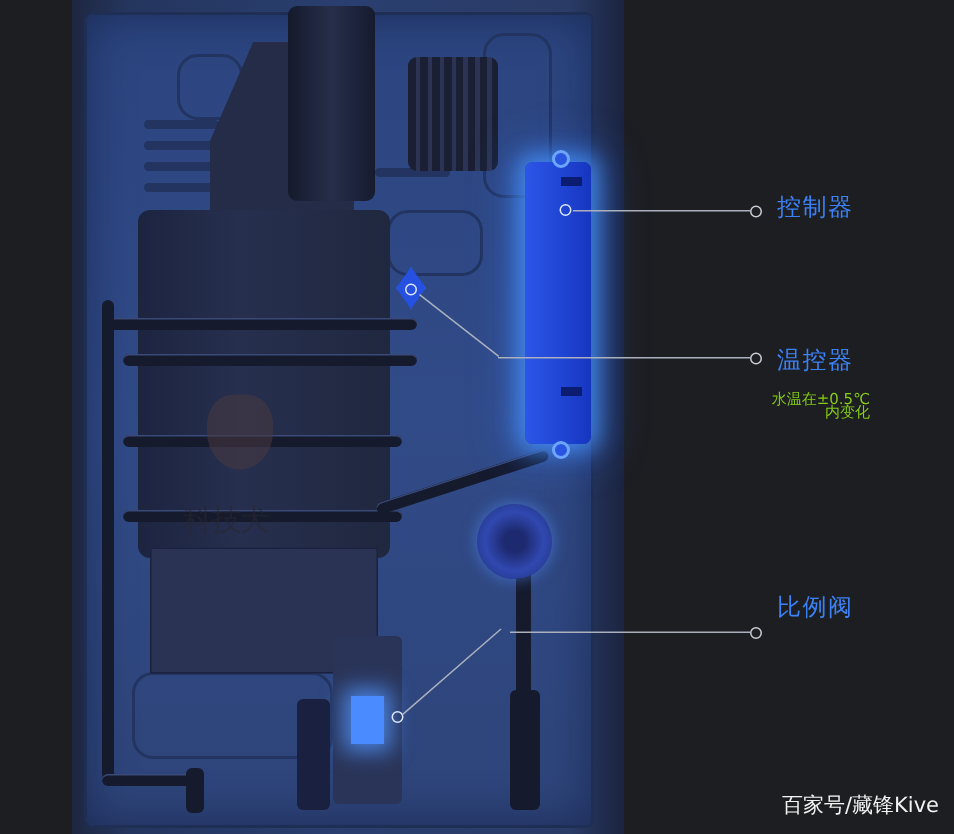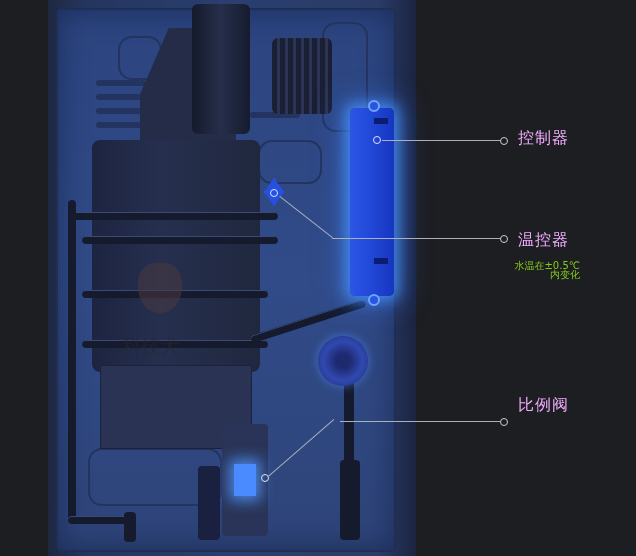--- a/index.html
+++ b/index.html
@@ -19,21 +19,21 @@
   .controller{position:absolute;left:350px;top:108px;width:44px;height:188px;background:linear-gradient(90deg,#2d56e6,#2248d8 45%,#1636c0);border-radius:5px;box-shadow:0 0 14px 5px rgba(70,150,255,.75),0 0 28px 10px rgba(60,120,255,.35);}
   .controller .notch{position:absolute;right:6px;width:14px;height:6px;background:#0c1c70;}
   .controller .tab{position:absolute;left:18px;width:8px;height:8px;border-radius:50%;background:#2a55e0;border:2px solid #6ea6ff;}
   .sensor{position:absolute;left:264px;top:178px;width:20px;height:28px;background:#2550e0;clip-path:polygon(50% 0,100% 50%,50% 100%,0 50%);box-shadow:0 0 8px #5fa0ff;}
   .pump{position:absolute;left:318px;top:336px;width:50px;height:50px;border-radius:50%;background:radial-gradient(circle,#1e2a70 20%,#3048b0 55%,#1f2f78 100%);box-shadow:0 0 10px rgba(80,140,255,.6);}
   .valve{position:absolute;left:222px;top:424px;width:46px;height:112px;background:#2a3458;border-radius:4px;}
   .valve-glow{position:absolute;left:234px;top:464px;width:22px;height:32px;background:#4a8cff;box-shadow:0 0 14px 5px rgba(80,150,255,.8);}
   .leader{position:absolute;height:1px;background:#aab0bd;transform-origin:0 0;}
   .dot{position:absolute;width:6px;height:6px;border:1.5px solid #c9ced8;border-radius:50%;background:#1d1e22;}
   .dot.inside{background:transparent;border-color:#dfe6ff;}
-  .label{position:absolute;color:#f0abfc;font-size:16px;letter-spacing:1px;}
+  .label{position:absolute;color:#3b82f6;font-size:16px;letter-spacing:1px;}
   .sub{position:absolute;color:#84cc16;font-size:10px;text-align:right;}
   .watermark{position:absolute;left:120px;top:255px;width:80px;height:110px;opacity:.55;}
   .watermark .ears{position:absolute;left:18px;top:8px;width:44px;height:50px;background:#4a3a40;border-radius:40% 40% 50% 50%;}
   .watermark .wm-text{position:absolute;left:2px;top:78px;font-size:20px;color:#2a2730;font-family:"DejaVu Serif",serif;letter-spacing:-1px;}
   .credit{position:absolute;right:10px;bottom:10px;color:#f2f2f2;font-size:14px;}
 </style>
 </head>
 <body>
 
 <div class="stage">
@@ -99,13 +99,14 @@
   <div class="label" style="left:518px;top:230px;">温控器</div>
   <div class="sub" style="left:460px;top:259px;width:120px;">水温在±0.5℃</div>
   <div class="sub" style="left:460px;top:268px;width:120px;">内变化</div>
 
   <div class="dot inside" style="left:261px;top:474px;"></div>
   <div class="leader" style="left:268px;top:476px;width:87px;transform:rotate(-41deg);"></div>
   <div class="leader" style="left:340px;top:421px;width:160px;"></div>
   <div class="dot" style="left:500px;top:418px;"></div>
   <div class="label" style="left:518px;top:395px;">比例阀</div>
 
+  <div class="credit">百家号/藏锋Kive</div>
 </div>
 
 </body></html>

